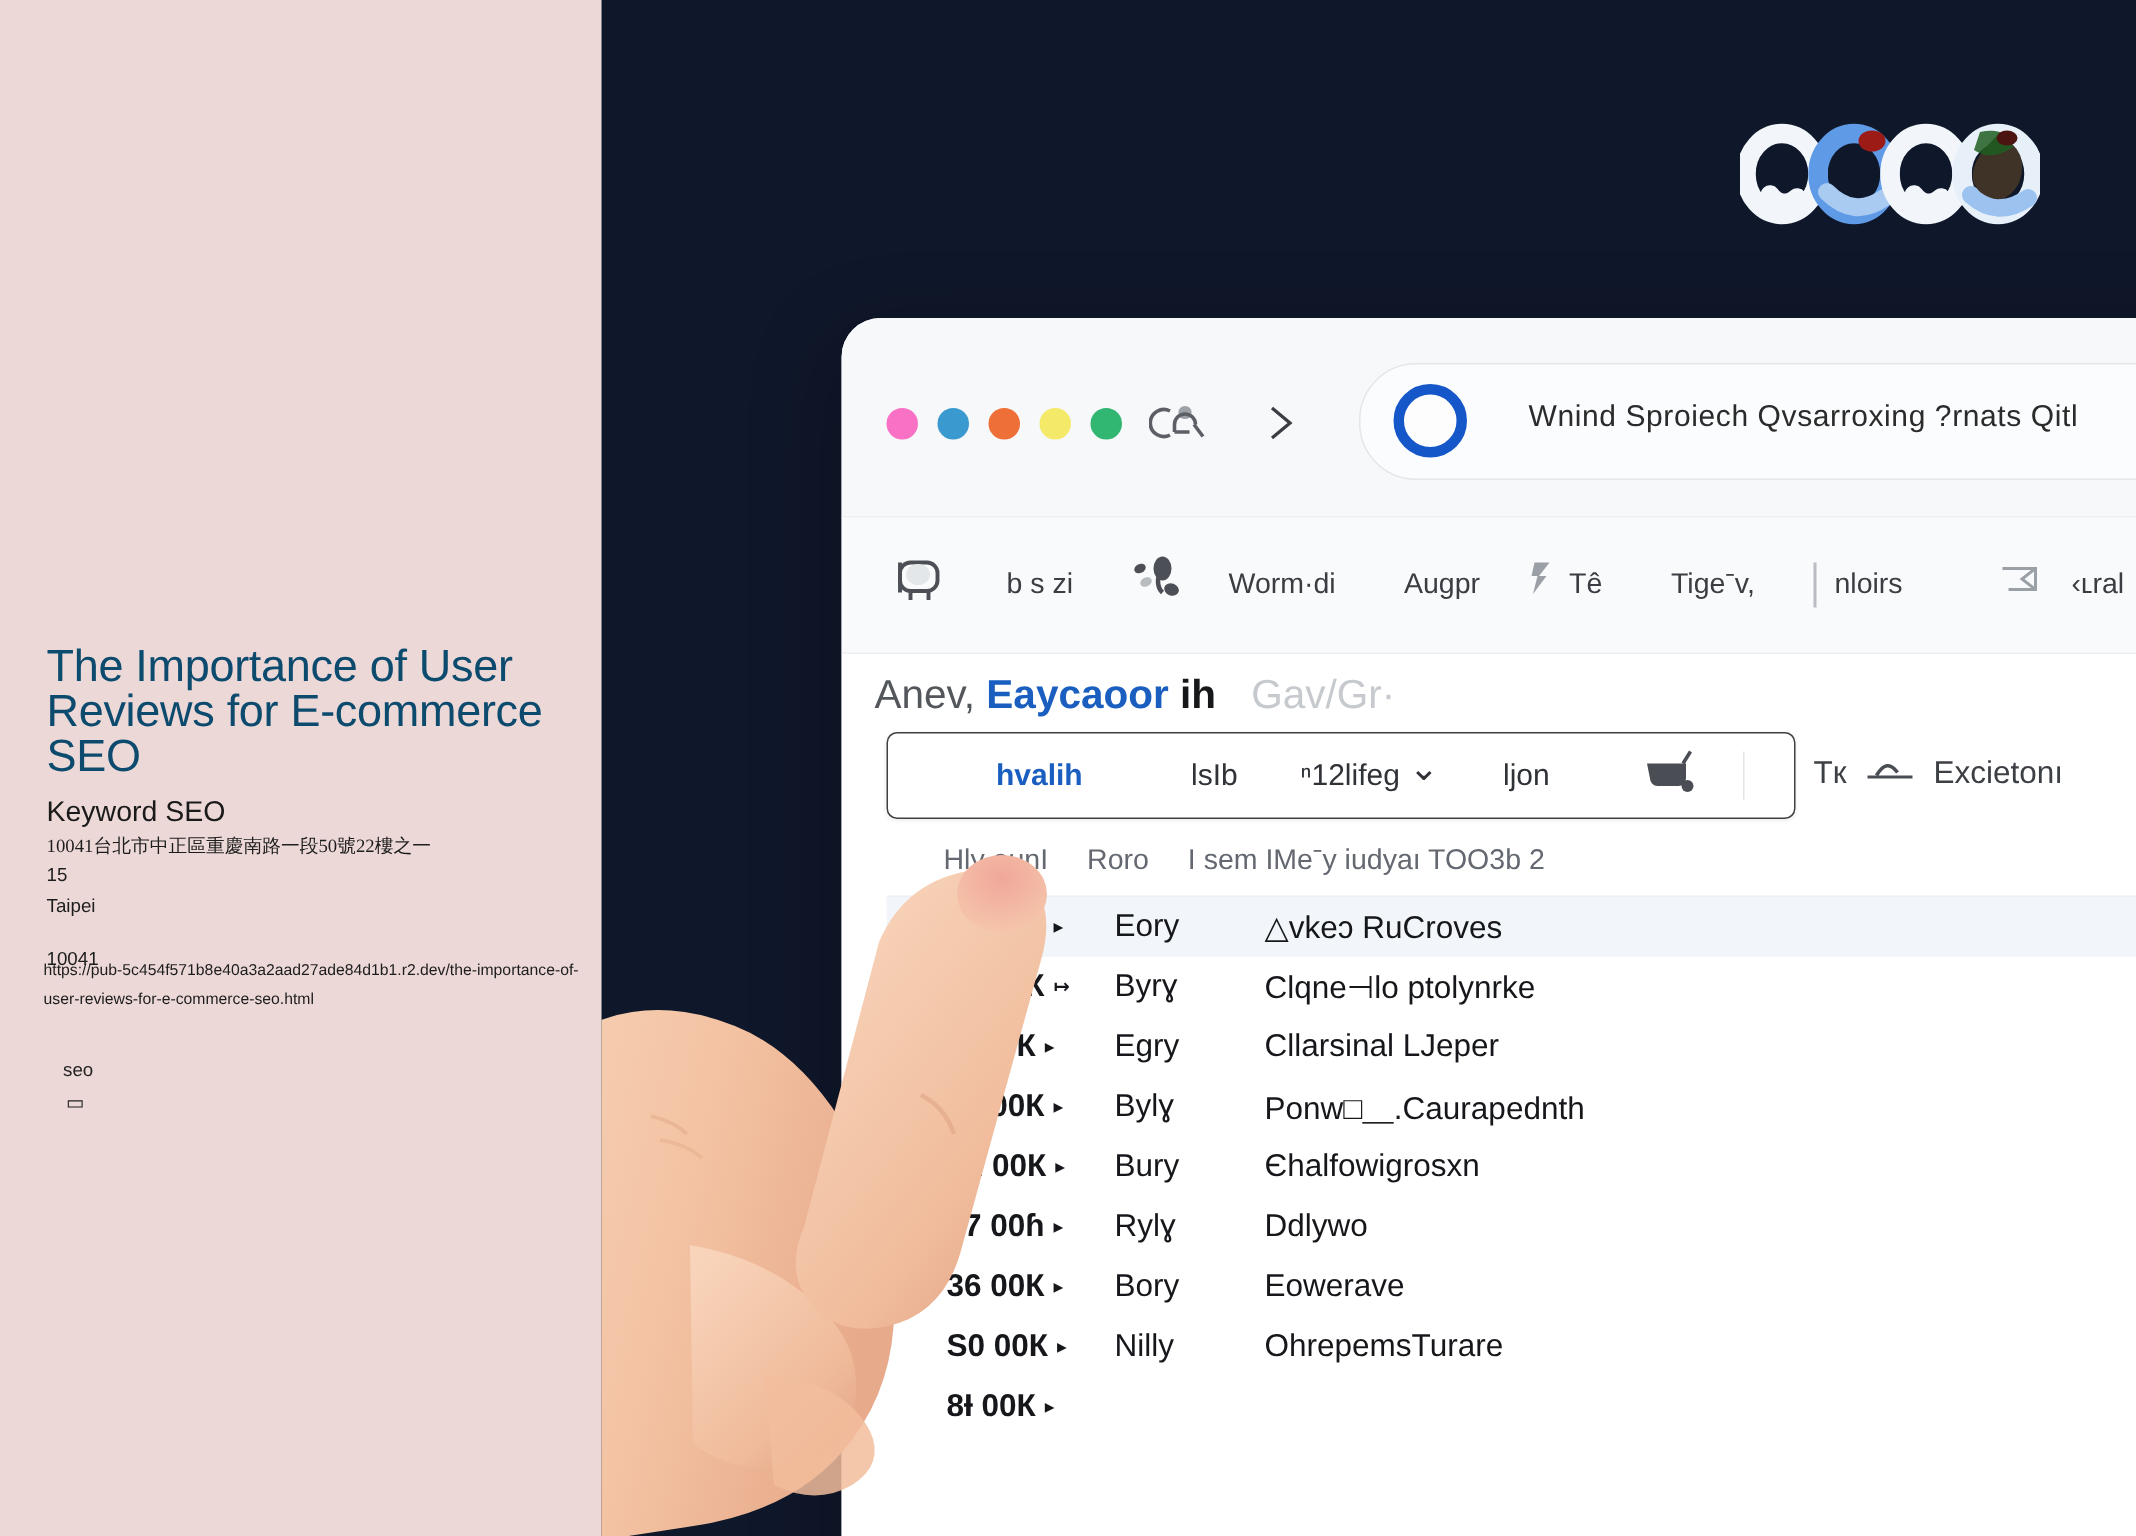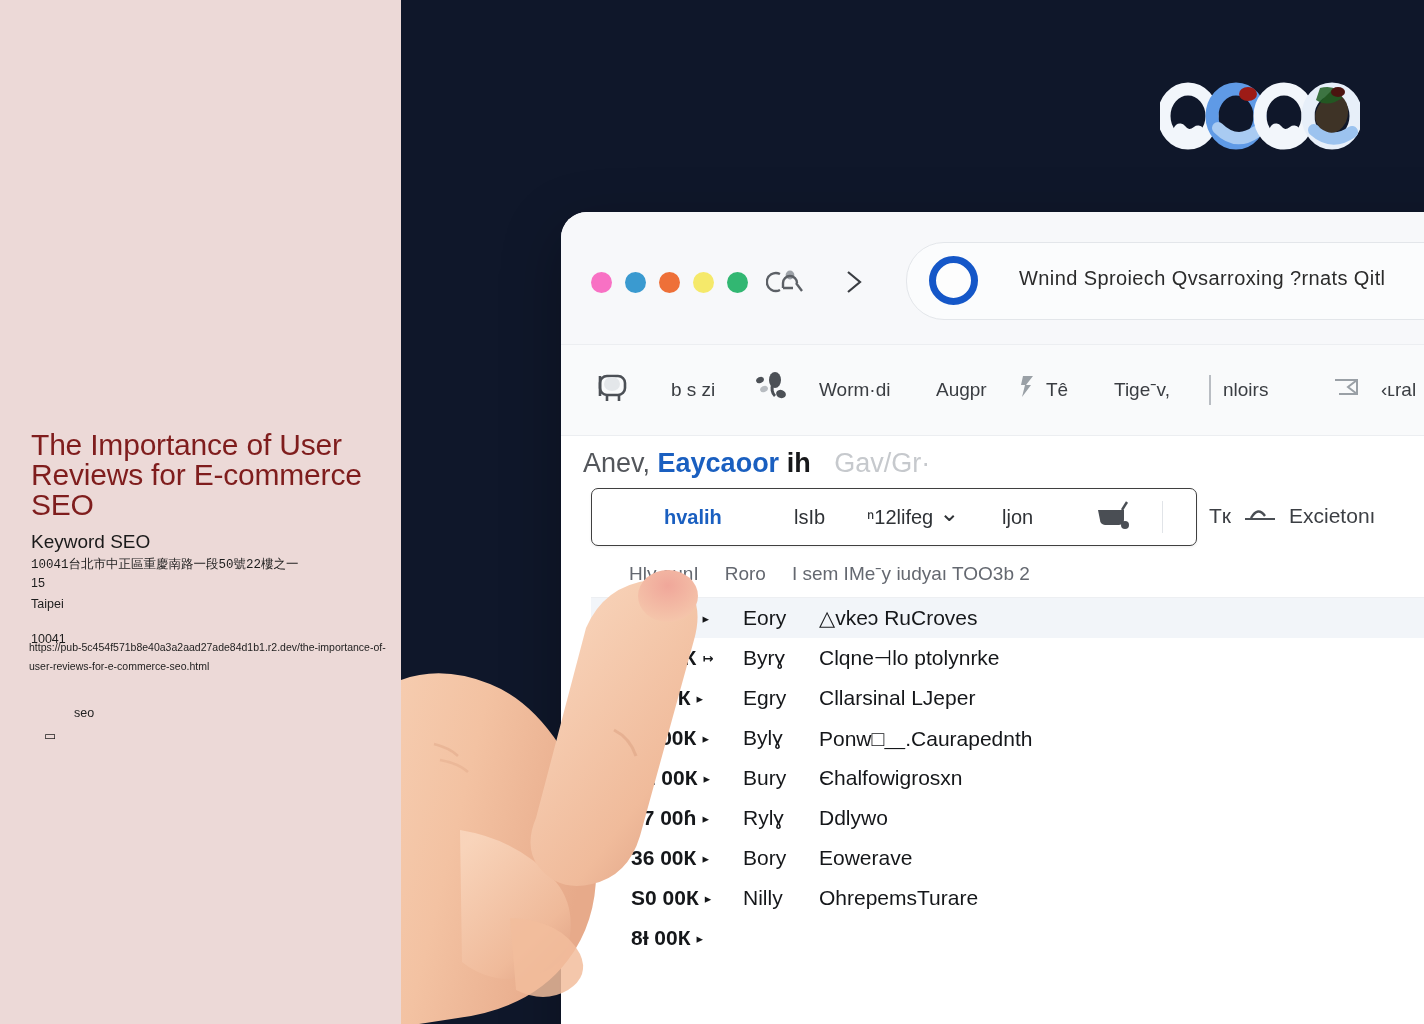--- a/index.html
+++ b/index.html
@@ -10,42 +10,42 @@
   }
   #root{position:relative;width:1424px;height:1024px;overflow:hidden;}
 
   
   .left-panel{
     position:absolute;left:0;top:0;width:401px;height:1024px;
     background:#ecd9d7;
   }
   .article-title{
     position:absolute;left:31px;top:430px;width:372px;
-    font-size:30px;line-height:1.0;color:#7f1d1d;font-weight:400;
+    font-size:30px;line-height:1.0;color:#0c4a6e;font-weight:400;
     letter-spacing:-0.2px;
   }
   .article-subtitle{
     position:absolute;left:31px;top:531px;
     font-size:19px;color:#1a1a1a;font-weight:400;
   }
   .meta-line{
     position:absolute;left:31px;font-size:12.5px;color:#1d1d1d;
     white-space:nowrap;
   }
   .meta-1{top:556px;}
   .meta-2{top:576px;}
   .meta-3{top:597px;}
   .meta-4{top:632px;}
-  .tofu{font-family:Liberation Mono, monospace;}
+  .tofu{font-family:Liberation Serif, serif;}
   .url-line{
     position:absolute;left:29px;top:638px;width:360px;
     font-size:10.5px;line-height:1.85;color:#1d1d1d;word-break:break-all;
   }
   .tag-seo{
-    position:absolute;left:42px;top:706px;font-size:12.5px;color:#222;margin-left:32px;
+    position:absolute;left:42px;top:706px;font-size:12.5px;color:#222;
   }
   .tag-glyph{
     position:absolute;left:44px;top:729px;font-size:13px;color:#1a1a1a;
     font-family:"DejaVu Sans",sans-serif;line-height:1;
   }
 
   
   .stage{
     position:absolute;left:401px;top:0;width:1023px;height:1024px;
     background:#0f172a;overflow:hidden;
@@ -140,21 +140,21 @@
   .rows{position:absolute;left:30px;top:162px;width:990px;}
   .row{
     height:40px;display:flex;align-items:center;
     font-size:21px;color:#15171a;white-space:nowrap;padding-left:40px;
     box-sizing:border-box;
   }
   .row.alt{background:#f2f5f9;}
   .r-num{font-weight:700;width:112px;display:flex;align-items:center;gap:6px;}
   .r-caret{color:#15171a;font-size:13px;}
   .r-mid{width:76px;font-weight:500;}
-  .r-label{font-weight:400;}
+  .r-label{font-weight:400;margin-left:24px;}
 
   
   .hand{position:absolute;left:-1px;top:530px;width:420px;height:500px;
          pointer-events:none;}
 </style>
 </head>
 <body>
 
 <div id="root">
 

